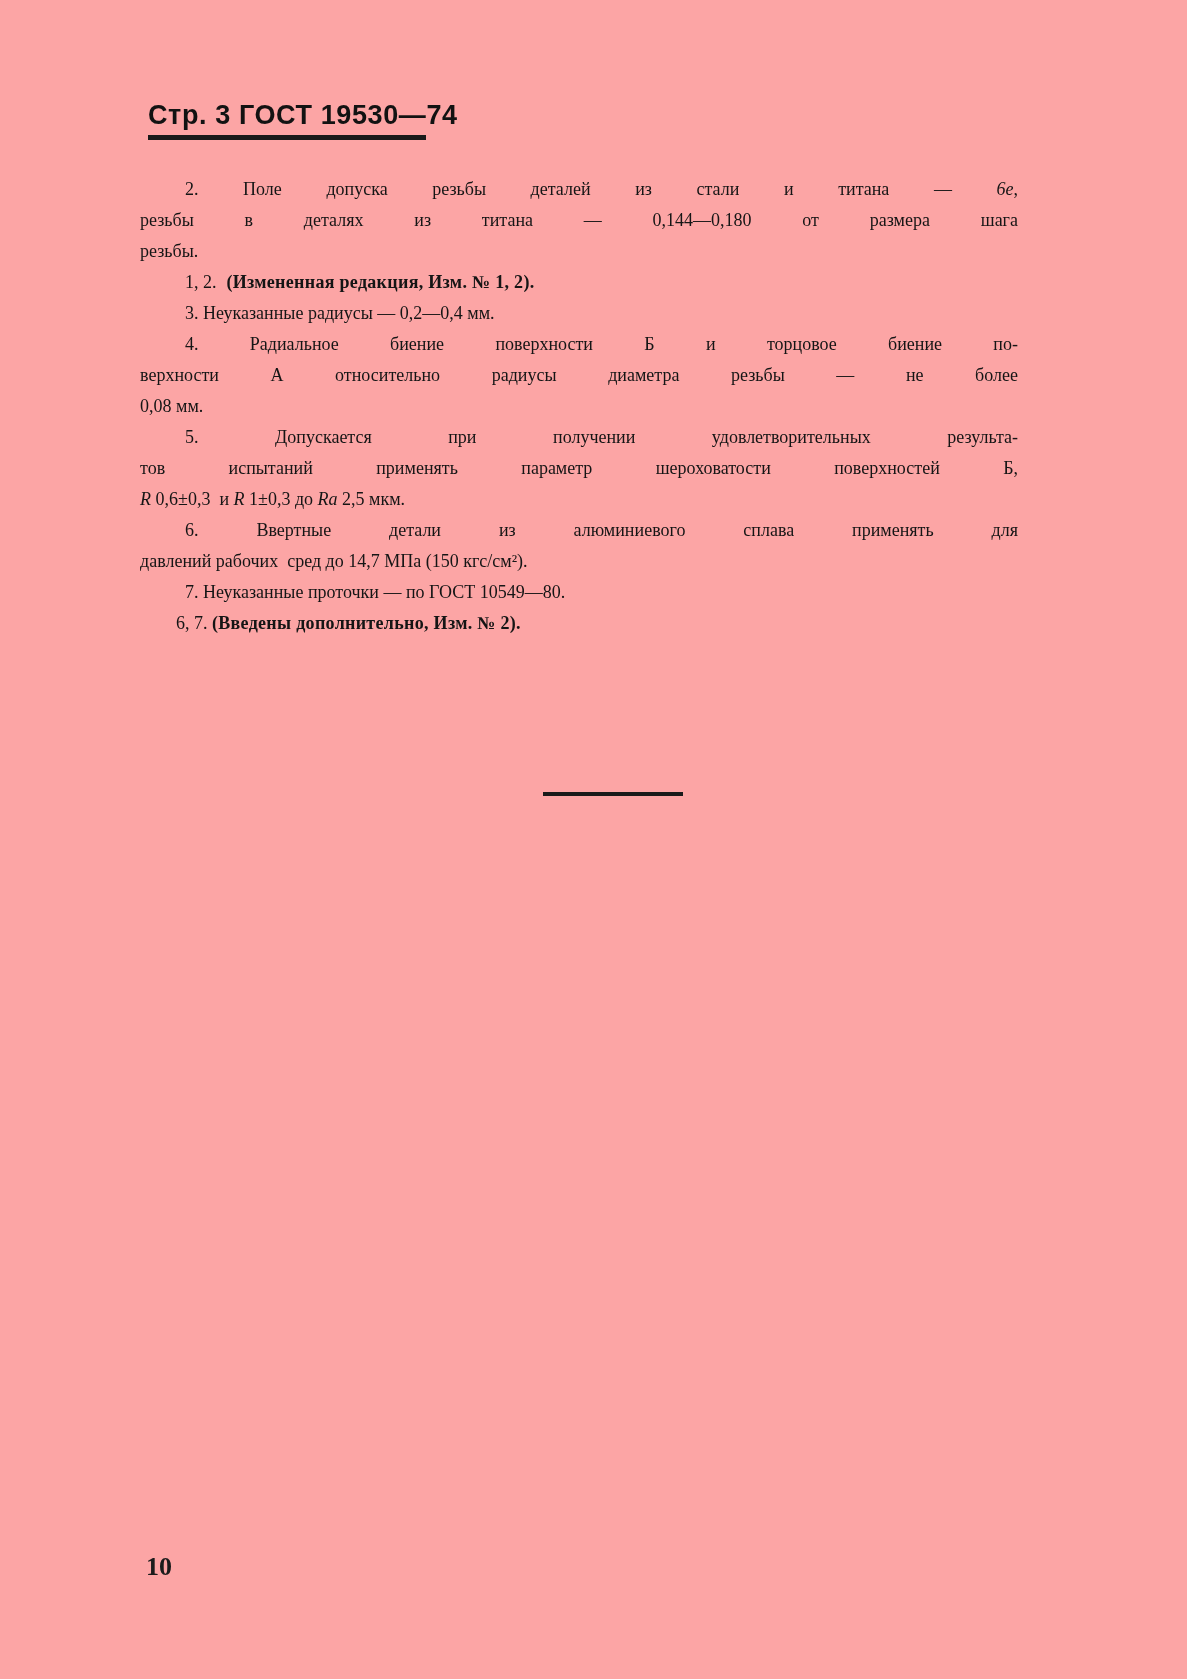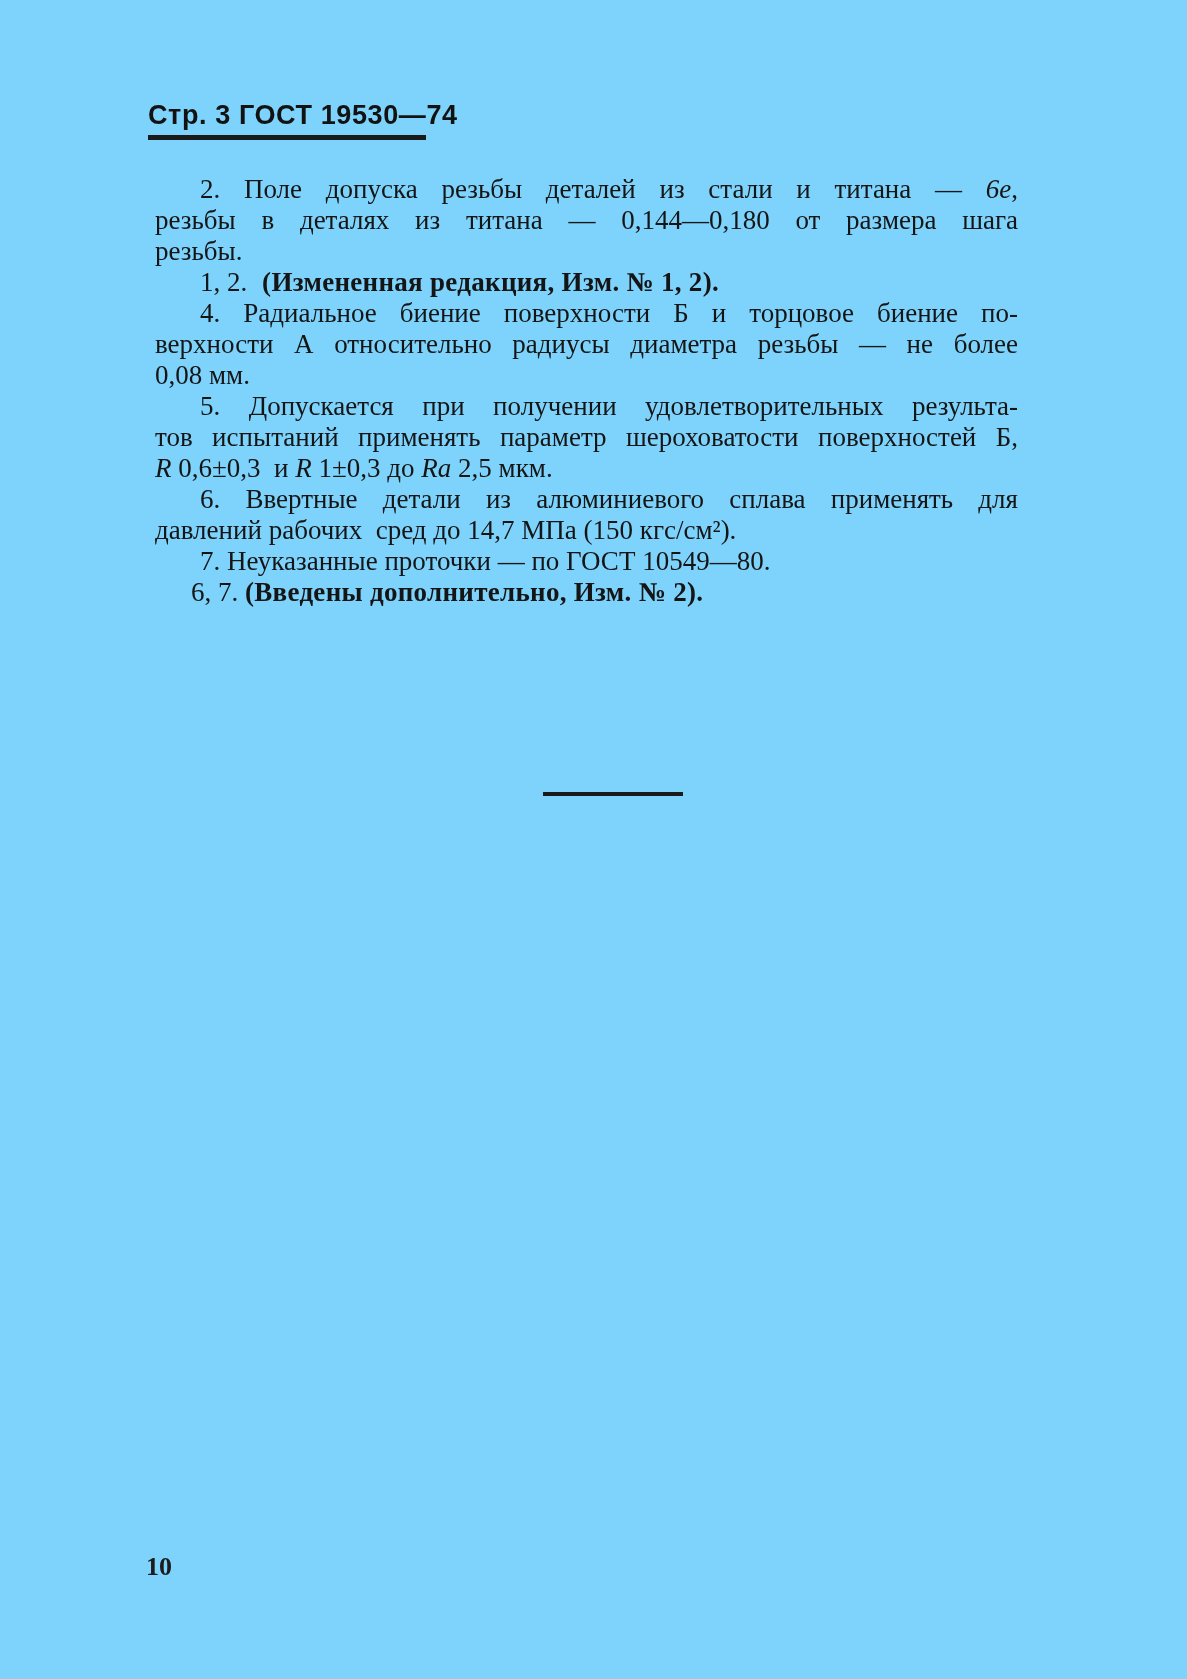--- a/index.html
+++ b/index.html
@@ -5,21 +5,21 @@
   html, body {
     margin: 0;
     padding: 0;
     background: #e8e8e8;
   }
   .page {
     position: relative;
     width: 1187px;
     height: 1679px;
     margin: 0 auto;
-    background: #7dd3fc;
+    background: #fca5a5;
     color: #161616;
     overflow: hidden;
     font-family: "Liberation Serif", serif;
   }
   .doc-header {
     position: absolute;
     left: 148px;
     top: 100px;
   }
   .header-text {
@@ -36,27 +36,26 @@
     height: 5px;
     background: #1a1a1a;
   }
   .doc-body {
     position: absolute;
     left: 140px;
     top: 174px;
     width: 878px;
   }
   .line {
-    font-size: 27px;
+    font-size: 18px;
     line-height: 31px;
     height: 31px;
     text-align: left;
     white-space: normal;
     color: #151515;
-    margin-left: 15px;
   }
   .line.justify {
     text-align: justify;
     text-align-last: justify;
   }
   .line.indent { text-indent: 45px; }
   .line.indent-sm { text-indent: 36px; }
   .seg-italic { font-style: italic; }
   .seg-bold { font-weight: 700; letter-spacing: 0.3px; }
   .seg-gap { margin-left: 0.55em; }
@@ -87,20 +86,21 @@
     <div class="header-text">Стр. 3 ГОСТ 19530—74</div>
     <div class="header-rule"></div>
   </header>
 
   <main class="doc-body">
     <div id="document-lines">
         <div class="line justify indent"><span>2. Поле допуска резьбы деталей из стали и титана — </span><span class="seg-italic">6e</span><span>,</span></div>
         <div class="line justify"><span>резьбы в деталях из титана — 0,144—0,180 от размера шага</span></div>
         <div class="line"><span>резьбы.</span></div>
         <div class="line indent"><span>1, 2.</span><span class="seg-bold seg-gap">(Измененная редакция, Изм. № 1, 2).</span></div>
+        <div class="line indent"><span>3. Неуказанные радиусы — 0,2—0,4 мм.</span></div>
         <div class="line justify indent"><span>4. Радиальное биение поверхности Б и торцовое биение по-</span></div>
         <div class="line justify"><span>верхности А относительно радиусы диаметра резьбы — не более</span></div>
         <div class="line"><span>0,08 мм.</span></div>
         <div class="line justify indent"><span>5. Допускается при получении удовлетворительных результа-</span></div>
         <div class="line justify"><span>тов испытаний применять параметр шероховатости поверхностей Б,</span></div>
         <div class="line"><span class="seg-italic">R</span><span> 0,6±0,3&nbsp; и </span><span class="seg-italic">R</span><span> 1±0,3 до </span><span class="seg-italic">Ra</span><span> 2,5 мкм.</span></div>
         <div class="line justify indent"><span>6. Ввертные детали из алюминиевого сплава применять для</span></div>
         <div class="line"><span>давлений рабочих&nbsp; сред до 14,7 МПа (150 кгс/см²).</span></div>
         <div class="line indent"><span>7. Неуказанные проточки — по ГОСТ 10549—80.</span></div>
         <div class="line indent-sm"><span>6, 7. </span><span class="seg-bold">(Введены дополнительно, Изм. № 2).</span></div>

